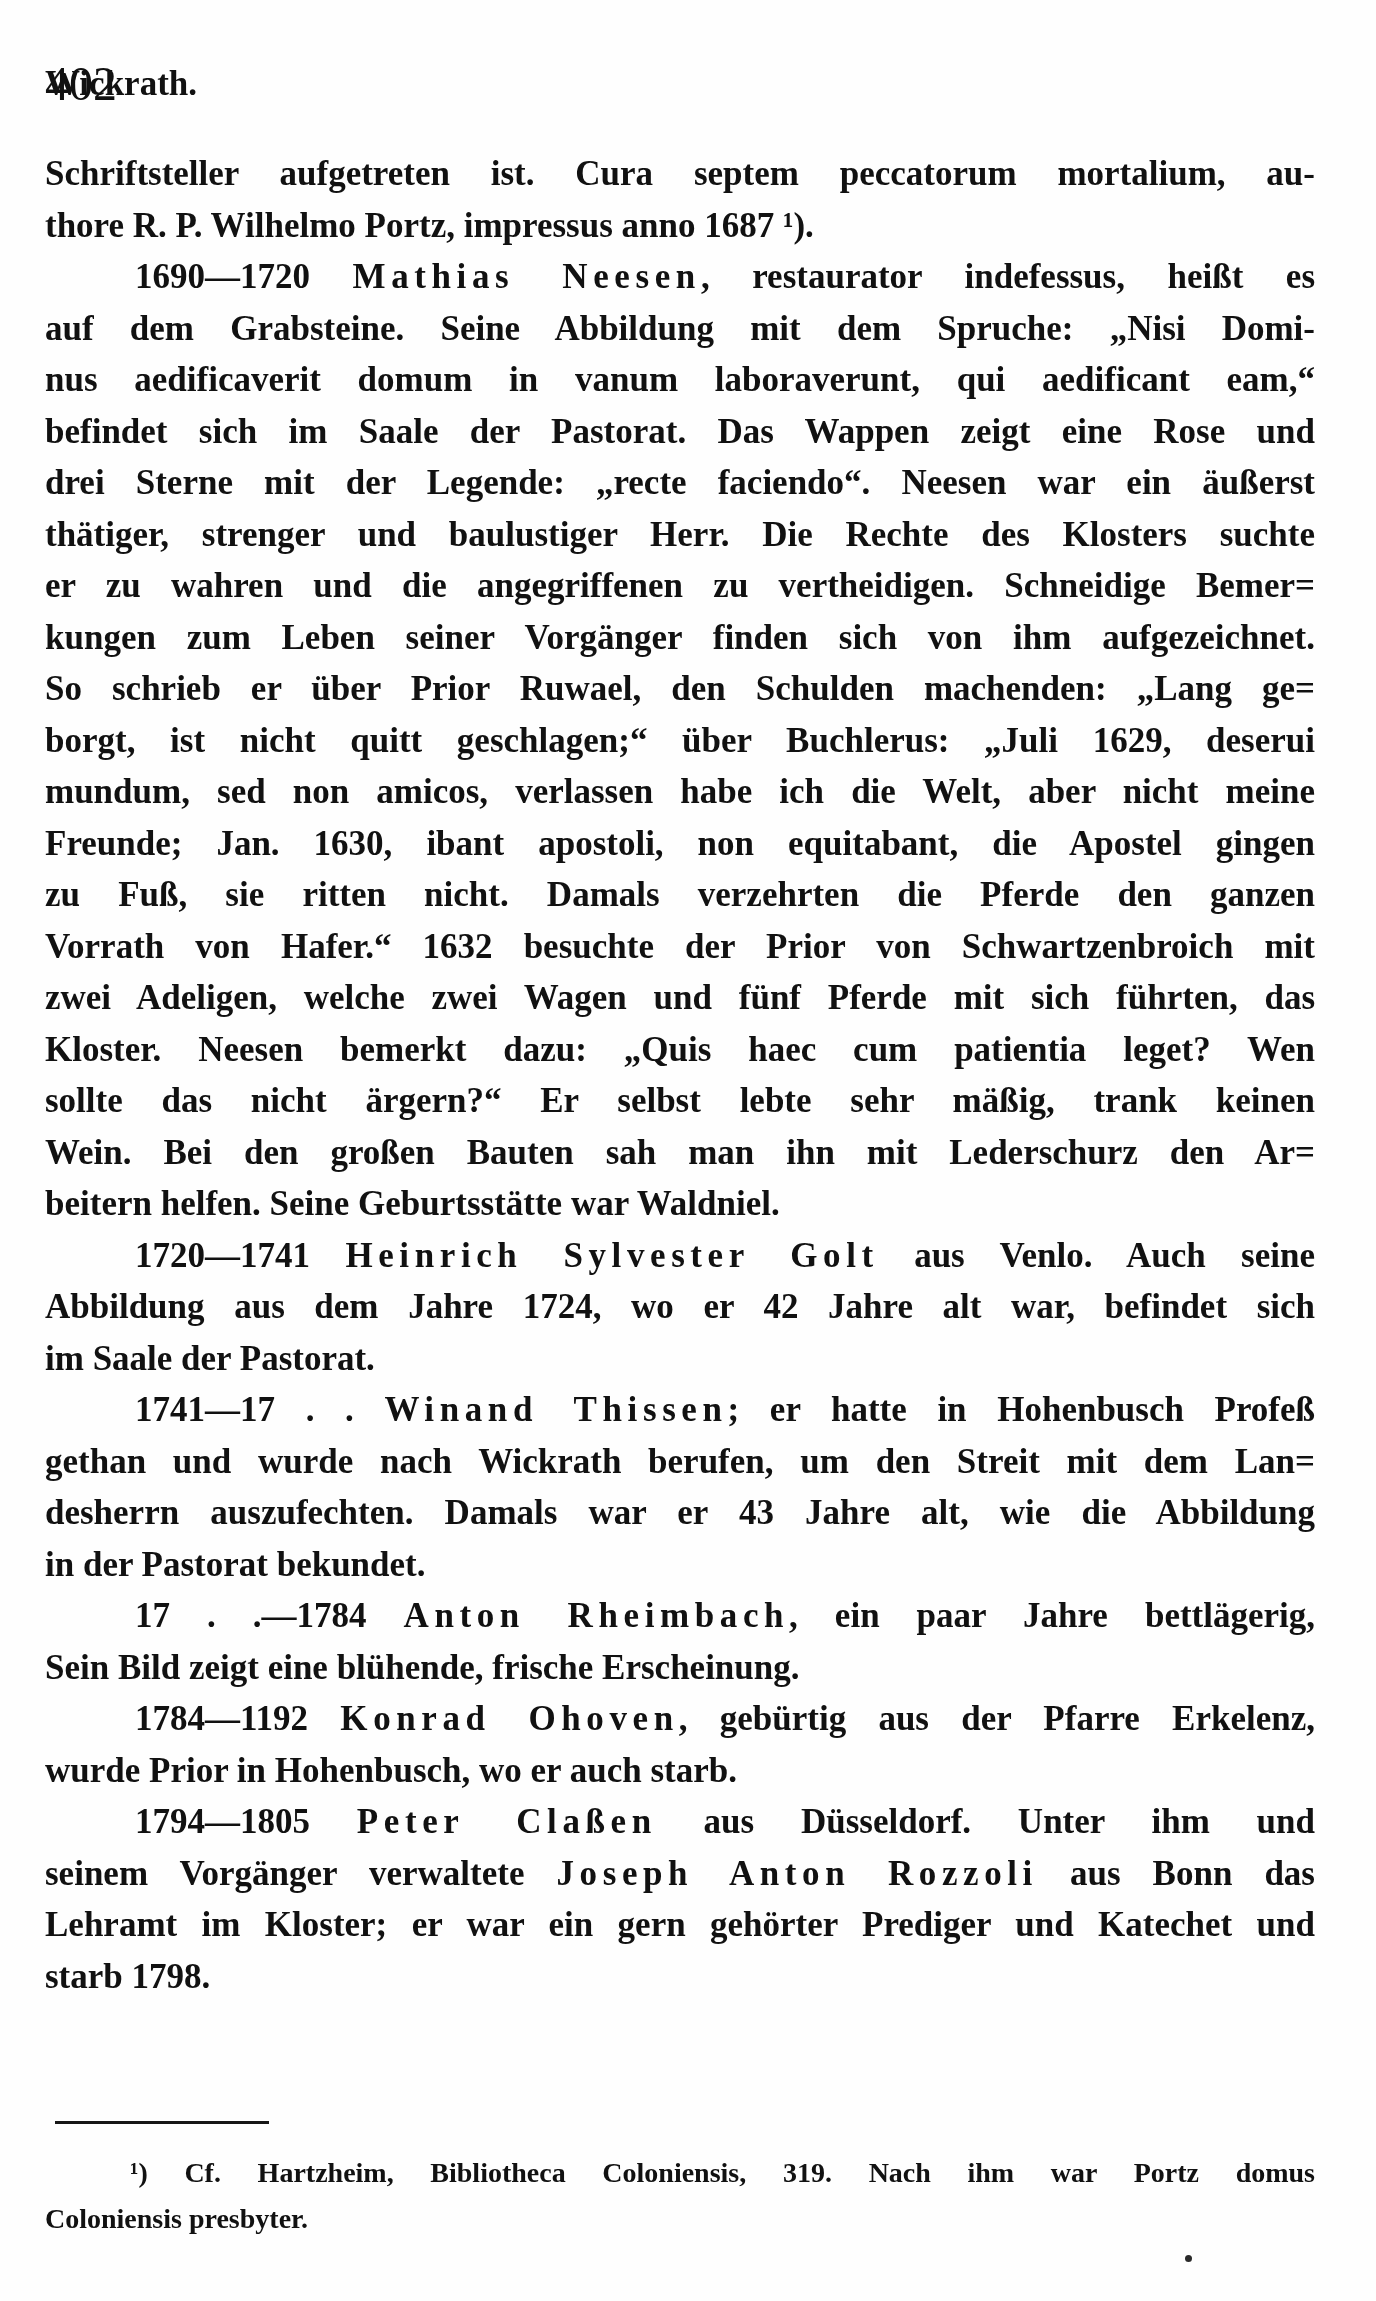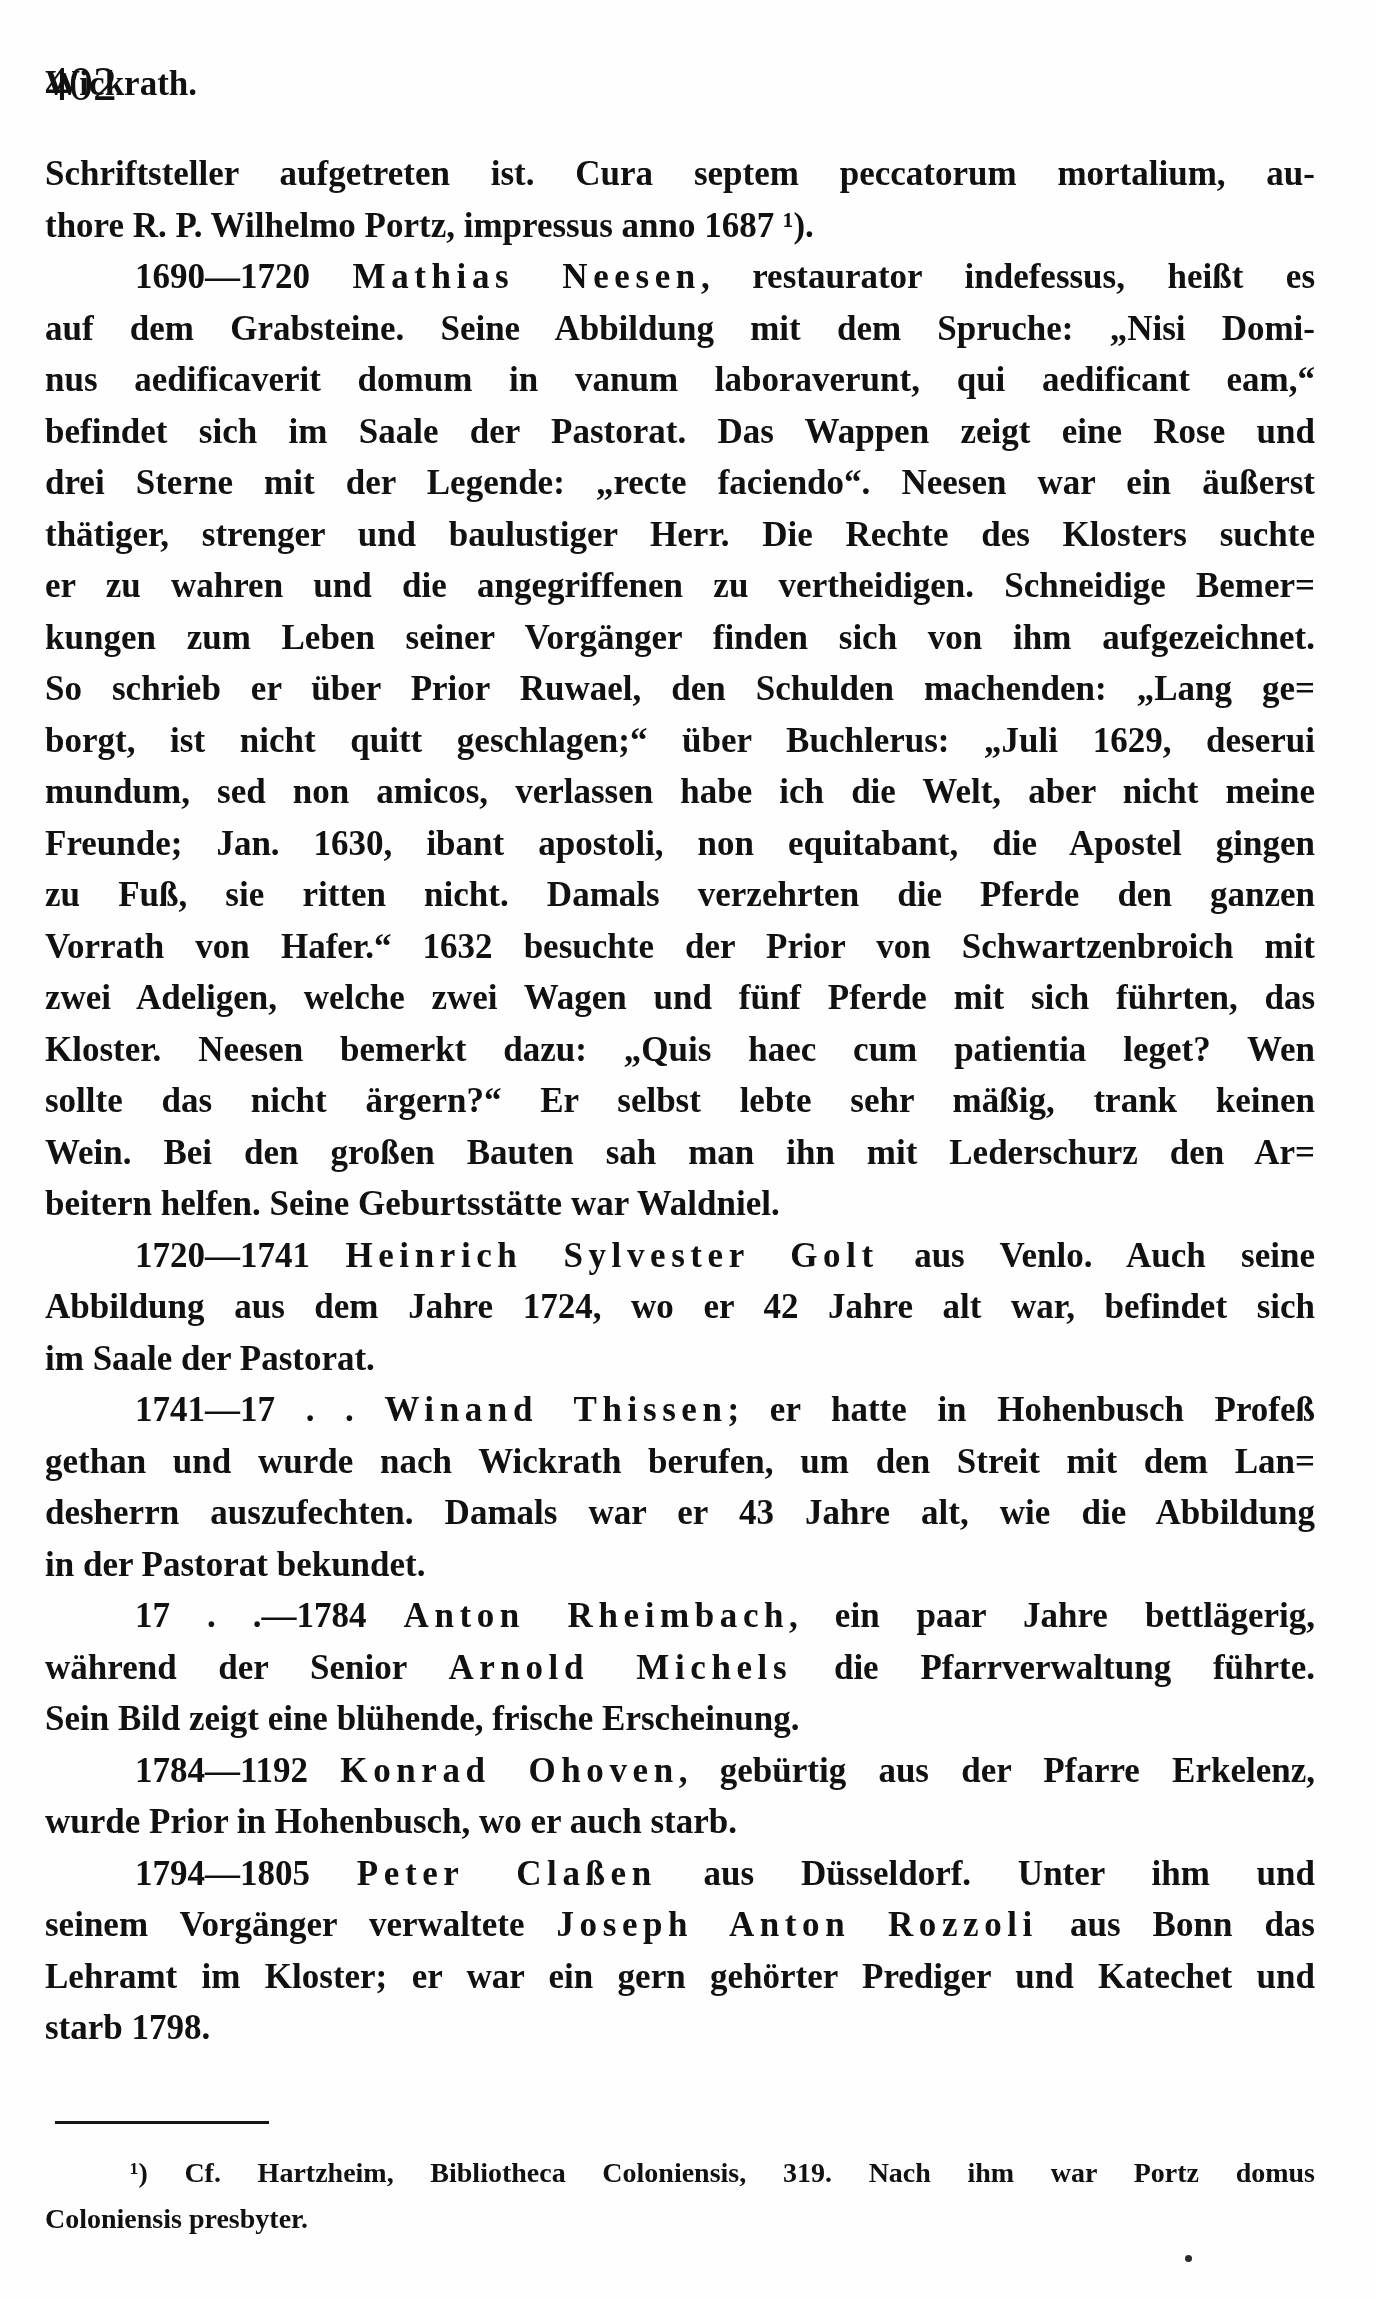--- a/index.html
+++ b/index.html
@@ -109,21 +109,20 @@
         <div class="bodyline lastline"><span class="seg-f">im Saale der Pastorat.</span></div>
       </div>
       <div class="paragraph">
         <div class="bodyline indent"><span class="seg-l">1741—17 . . </span><span class="seg-sp">Winand Thissen</span><span class="seg-f">; er hatte in Hohenbusch Profeß</span></div>
         <div class="bodyline"><span class="seg-f">gethan und wurde nach Wickrath berufen, um den Streit mit dem Lan=</span></div>
         <div class="bodyline"><span class="seg-f">desherrn auszufechten. Damals war er 43 Jahre alt, wie die Abbildung</span></div>
         <div class="bodyline lastline"><span class="seg-f">in der Pastorat bekundet.</span></div>
       </div>
       <div class="paragraph">
         <div class="bodyline indent"><span class="seg-l">17 . .—1784 </span><span class="seg-sp">Anton Rheimbach</span><span class="seg-f">, ein paar Jahre  bettlägerig,</span></div>
-        <div class="bodyline"><span class="seg-f">während der Senior </span><span class="seg-sp">Arnold Michels</span><span class="seg-f"> die Pfarrverwaltung führte.</span></div>
         <div class="bodyline lastline"><span class="seg-f">Sein Bild zeigt eine blühende, frische Erscheinung.</span></div>
       </div>
       <div class="paragraph">
         <div class="bodyline indent"><span class="seg-l">1784—1192 </span><span class="seg-sp">Konrad Ohoven</span><span class="seg-f">, gebürtig aus der Pfarre Erkelenz,</span></div>
         <div class="bodyline lastline"><span class="seg-f">wurde Prior in Hohenbusch, wo er auch starb.</span></div>
       </div>
       <div class="paragraph">
         <div class="bodyline indent"><span class="seg-l">1794—1805 </span><span class="seg-sp">Peter Claßen</span><span class="seg-f"> aus Düsseldorf.  Unter ihm und</span></div>
         <div class="bodyline"><span class="seg-f">seinem Vorgänger verwaltete </span><span class="seg-sp">Joseph Anton Rozzoli</span><span class="seg-f"> aus Bonn das</span></div>
         <div class="bodyline"><span class="seg-f">Lehramt im Kloster; er war ein gern gehörter Prediger und Katechet und</span></div>

